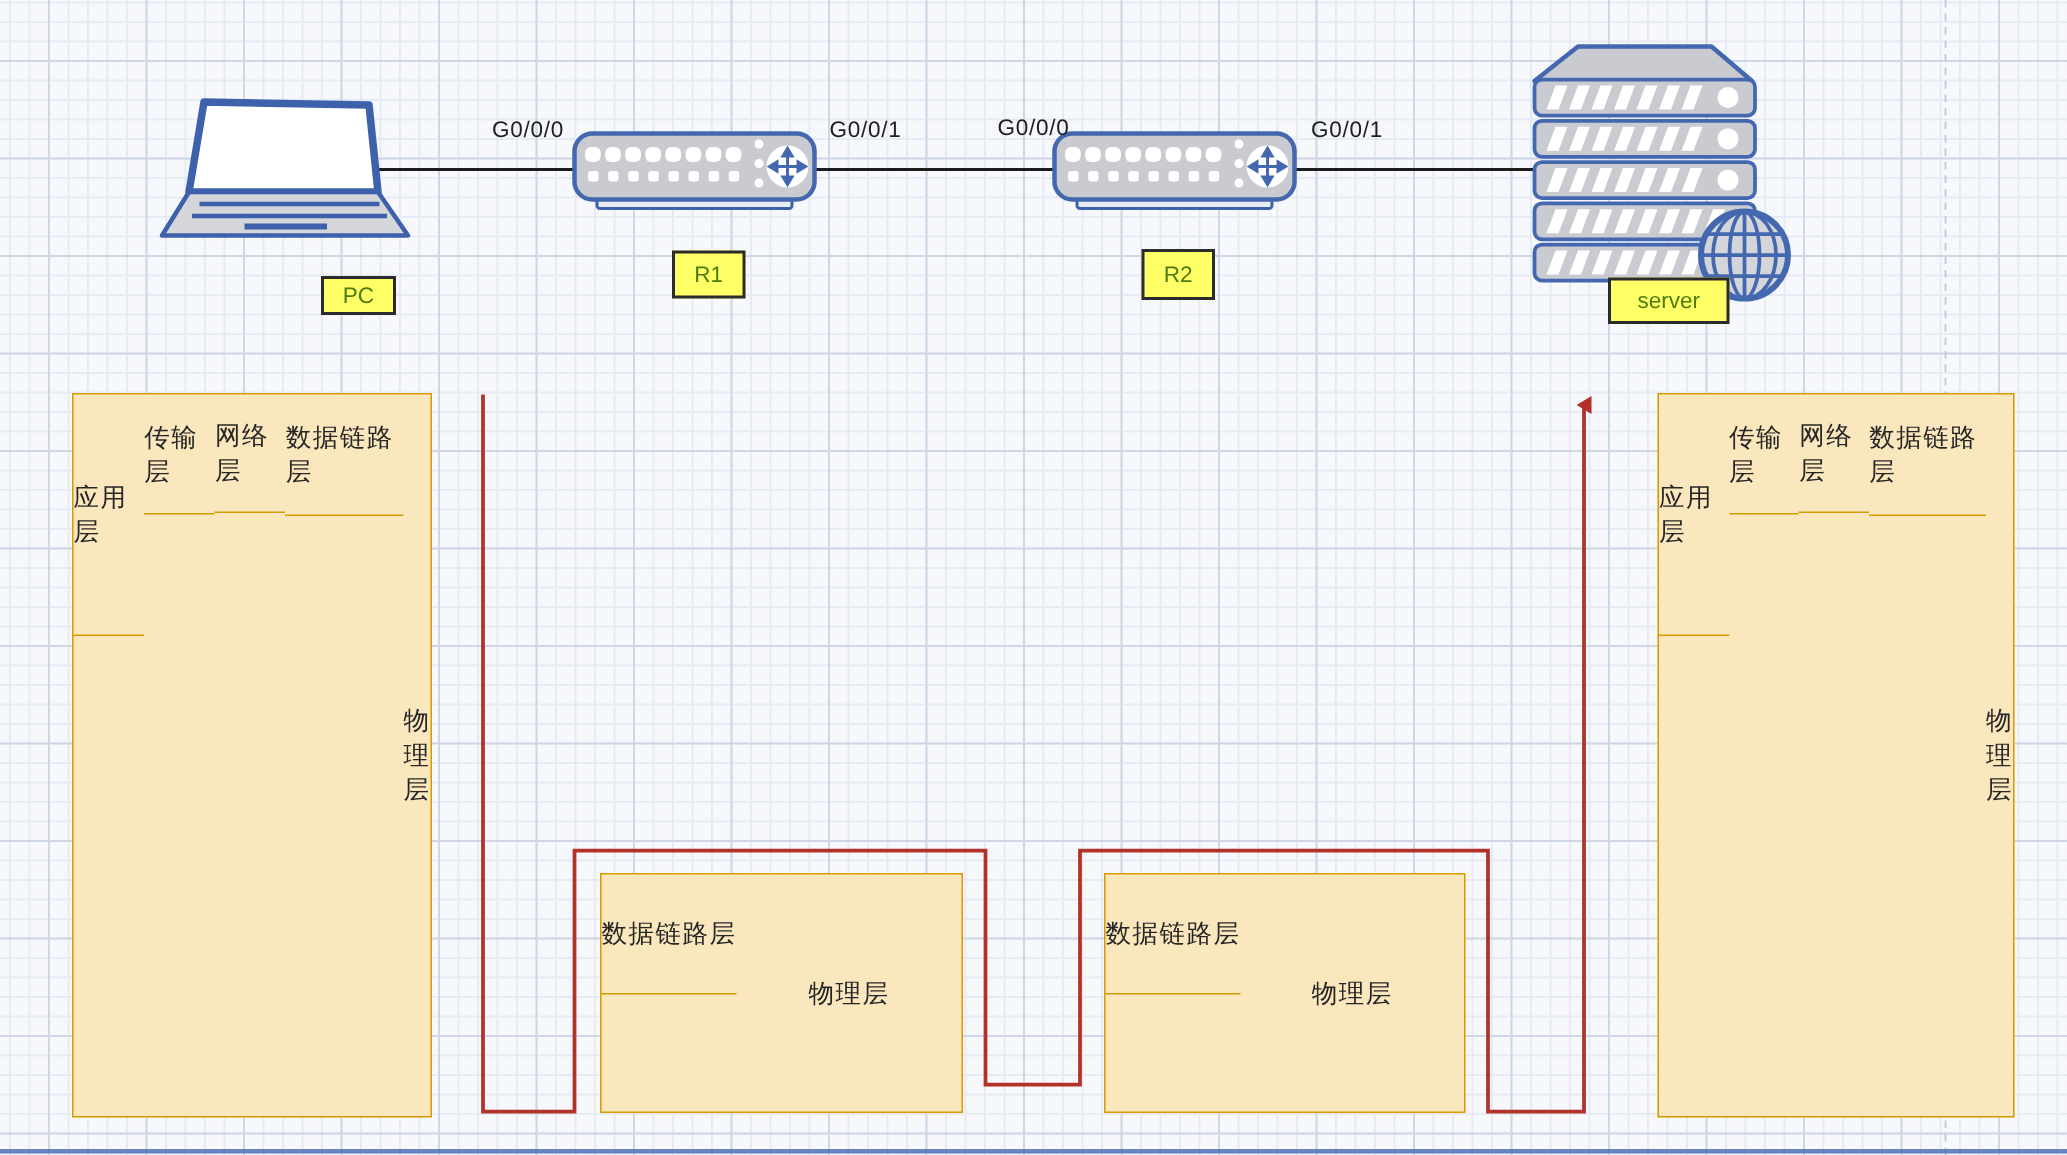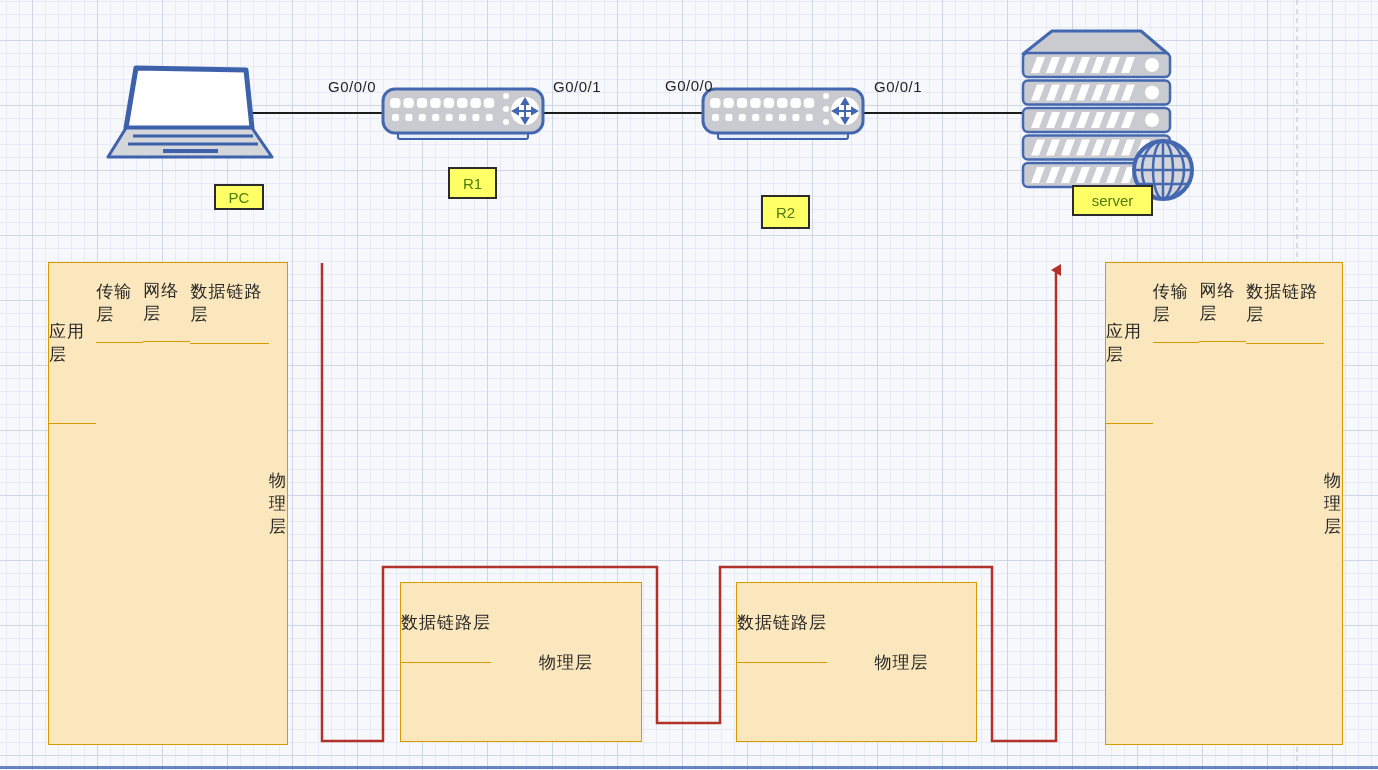--- a/index.html
+++ b/index.html
@@ -200,21 +200,21 @@
              L992,567 L992,741 L1056,741 L1056,270" fill="none" stroke="#b23129" stroke-width="2.5" marker-end="url(#redarrow)"></path>
   </svg>
 
   <div class="port-label" style="left:316px;top:78px;width:60px;">G0/0/0</div>
   <div class="port-label" style="left:541px;top:78px;width:60px;">G0/0/1</div>
   <div class="port-label" style="left:651px;top:77px;width:62px;">G0/0/0</div>
   <div class="port-label" style="left:860px;top:78px;width:62px;">G0/0/1</div>
 
   <div class="dev-label" style="left:168px;top:184px;width:50px;height:26px;margin-left:46px;">PC</div>
   <div class="dev-label" style="left:448px;top:167px;width:49px;height:32px;">R1</div>
-  <div class="dev-label" style="left:761px;top:166px;width:49px;height:34px;margin-top:29px;">R2</div>
+  <div class="dev-label" style="left:761px;top:166px;width:49px;height:34px;">R2</div>
   <div class="dev-label" style="left:1072px;top:185px;width:81px;height:31px;">server</div>
 
   <div class="stack" style="left:48px;top:262px;width:240px;height:483px;">
     <div class="cell h161">应用层</div>
     <div class="cell h80">传输层</div>
     <div class="cell h79">网络层</div>
     <div class="cell h81">数据链路层</div>
     <div class="cell">物理层</div>
   </div>
 

